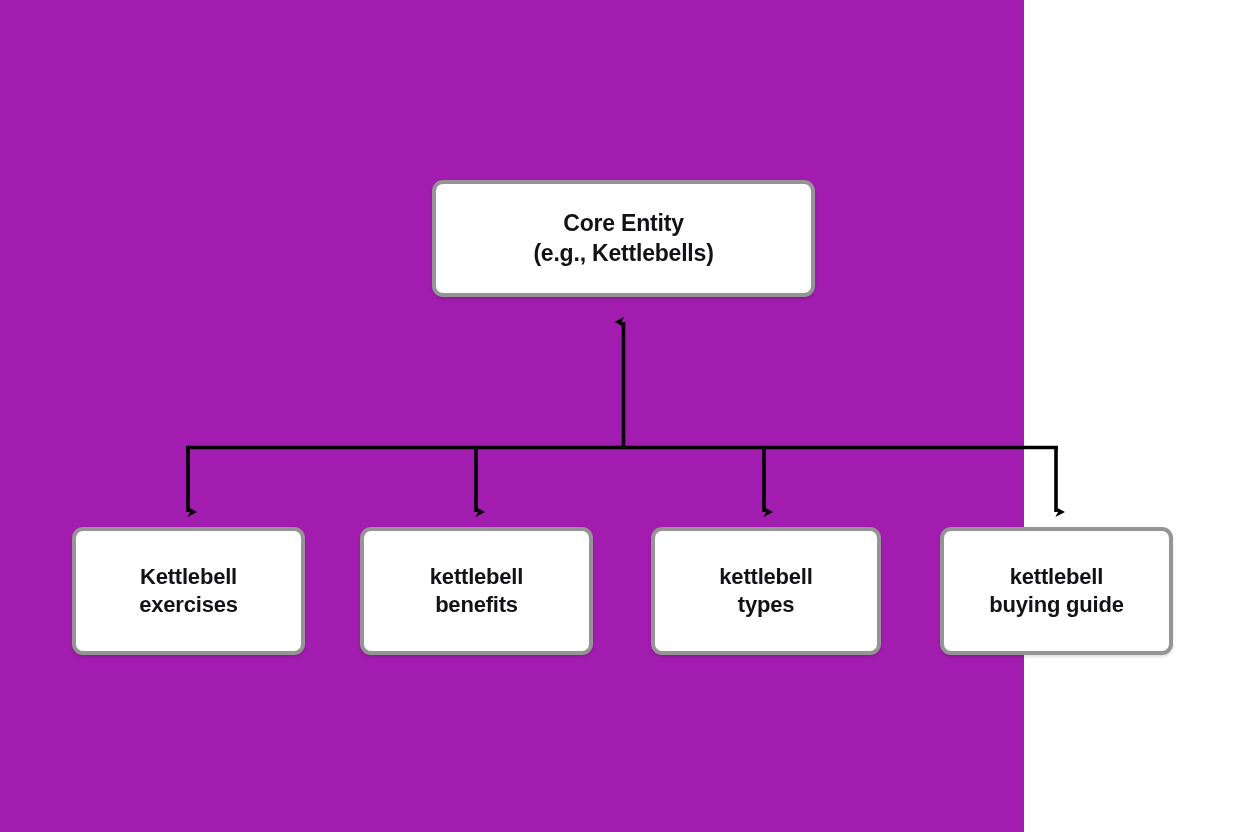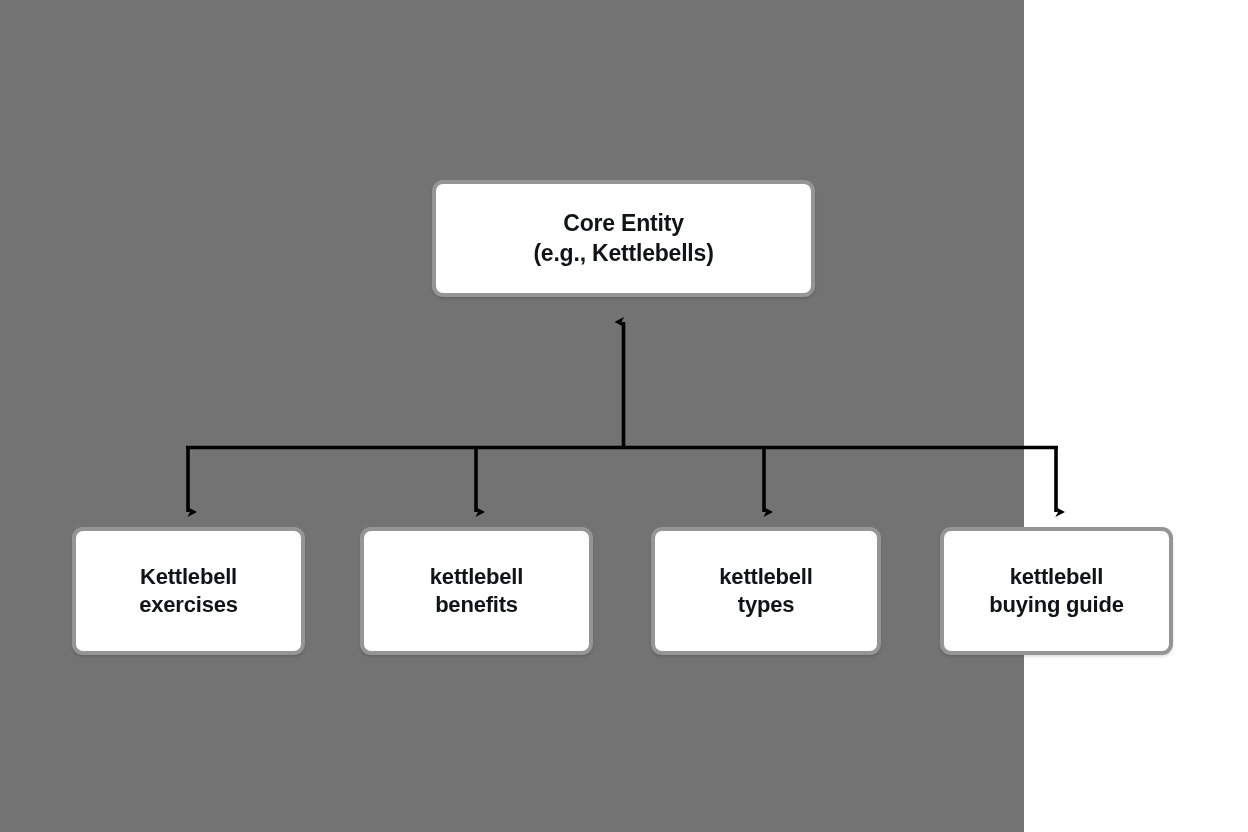--- a/index.html
+++ b/index.html
@@ -11,21 +11,21 @@
   body {
     width: 1248px;
     height: 832px;
     font-family: "Liberation Sans", sans-serif;
     overflow: hidden;
   }
   #diagram-canvas {
     position: relative;
     width: 1024px;
     height: 832px;
-    background: #737373;
+    background: #a21caf;
   }
   #connector-layer {
     position: absolute;
     left: 0;
     top: 0;
     width: 1248px;
     height: 832px;
     pointer-events: none;
   }
   .node-box {

